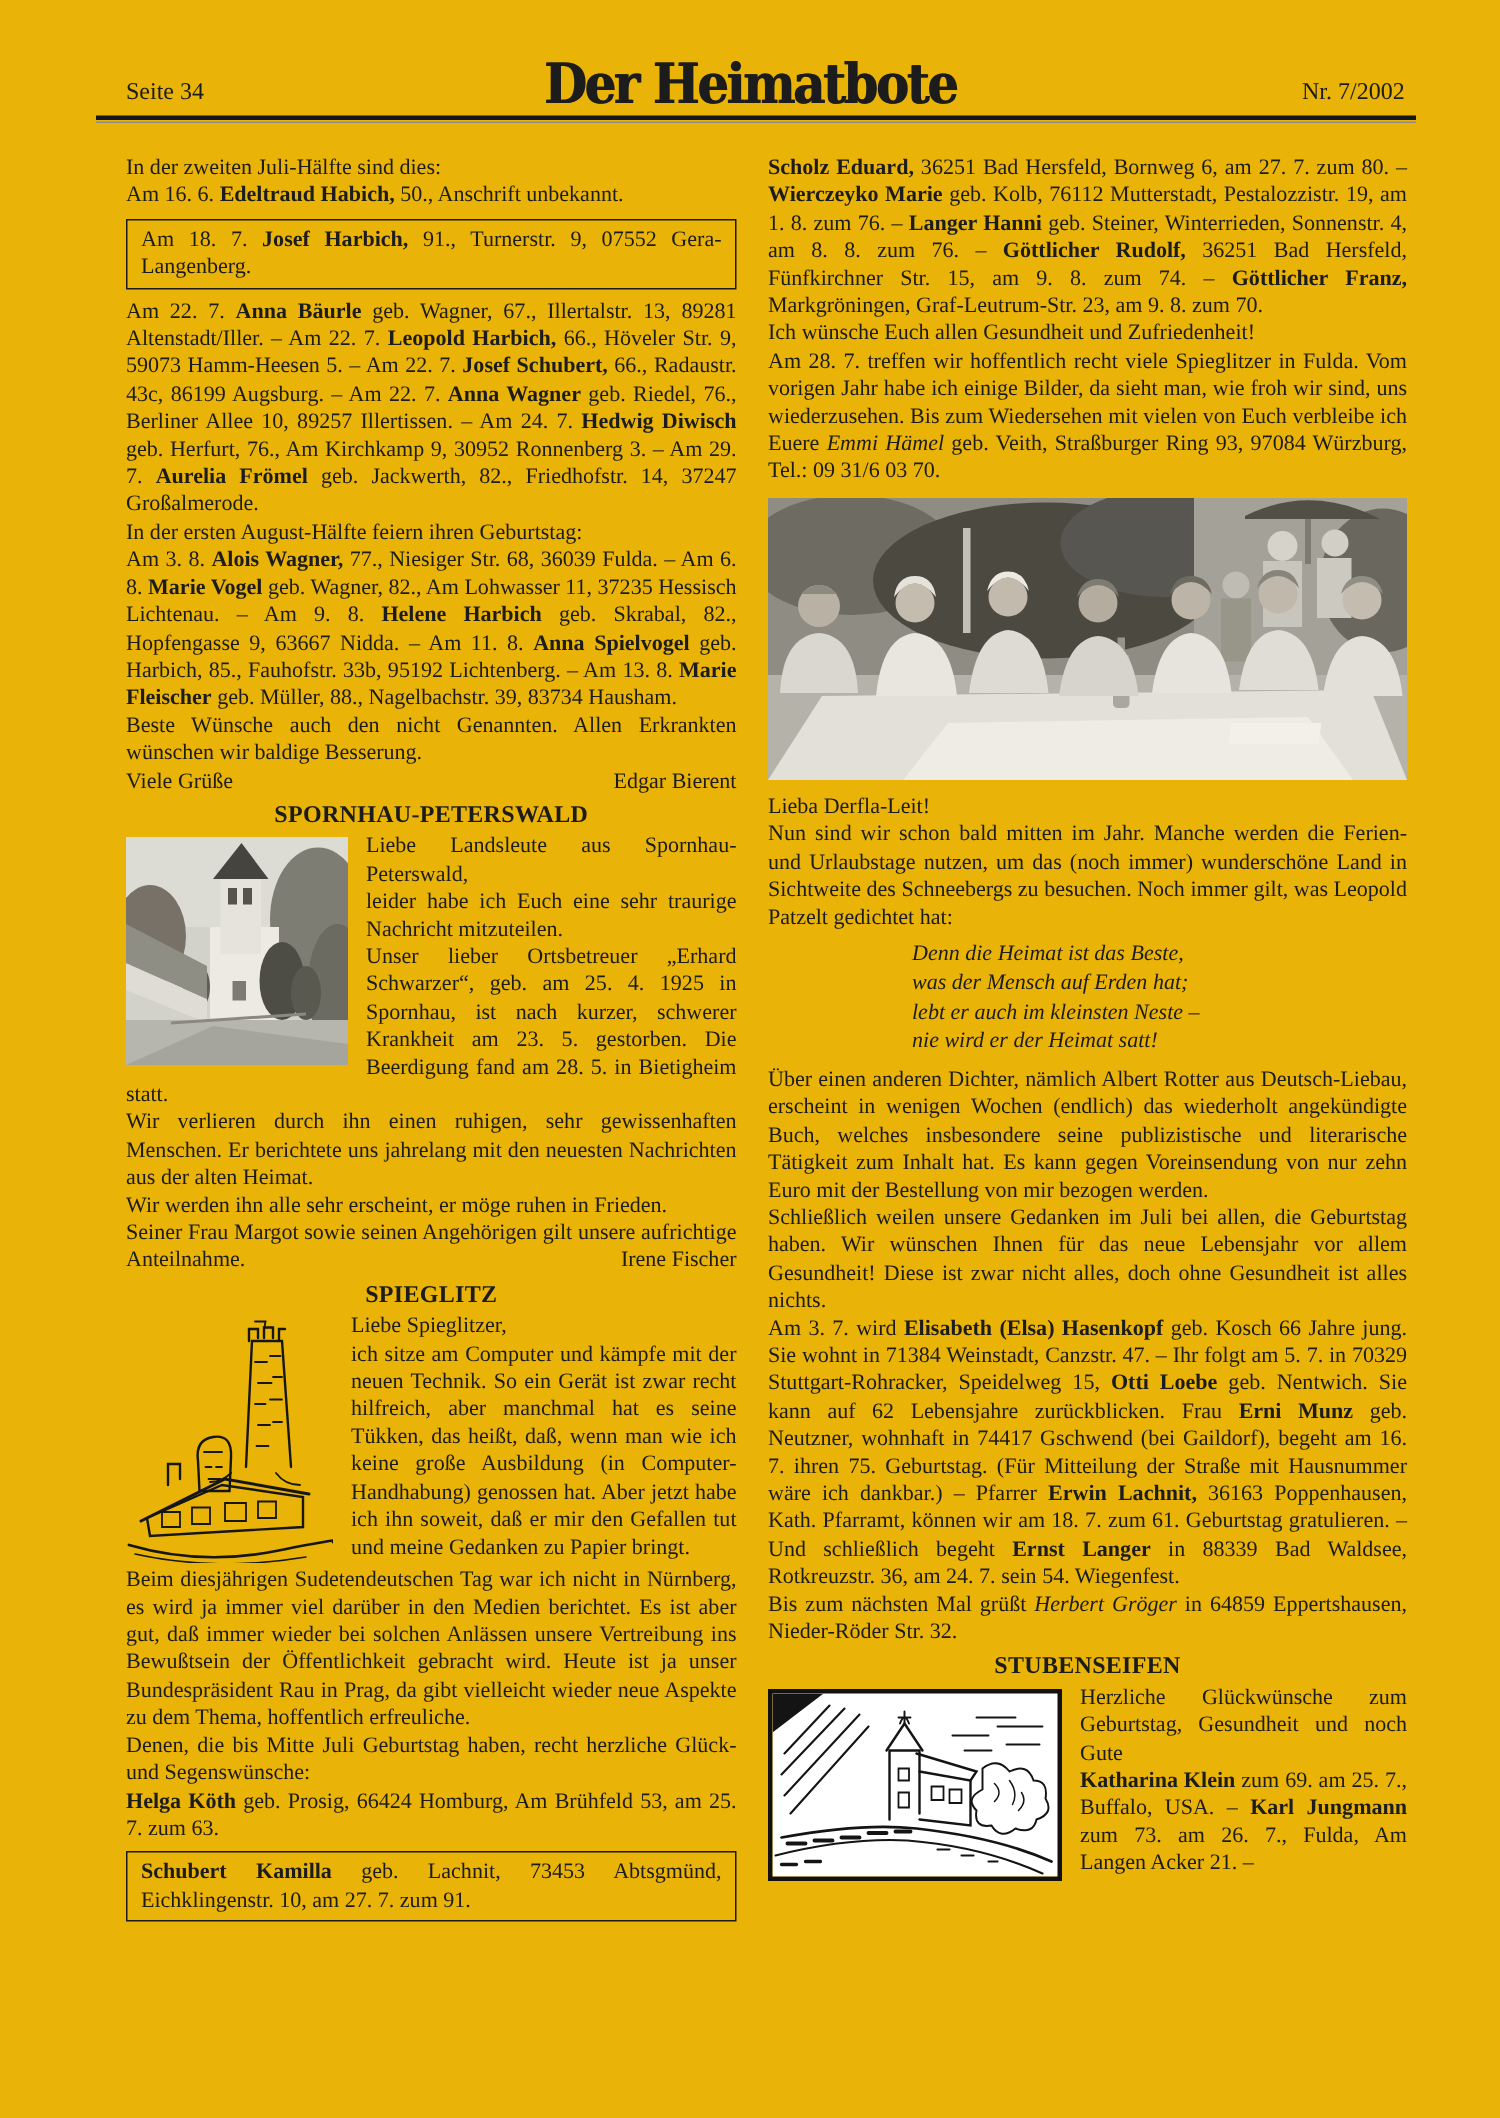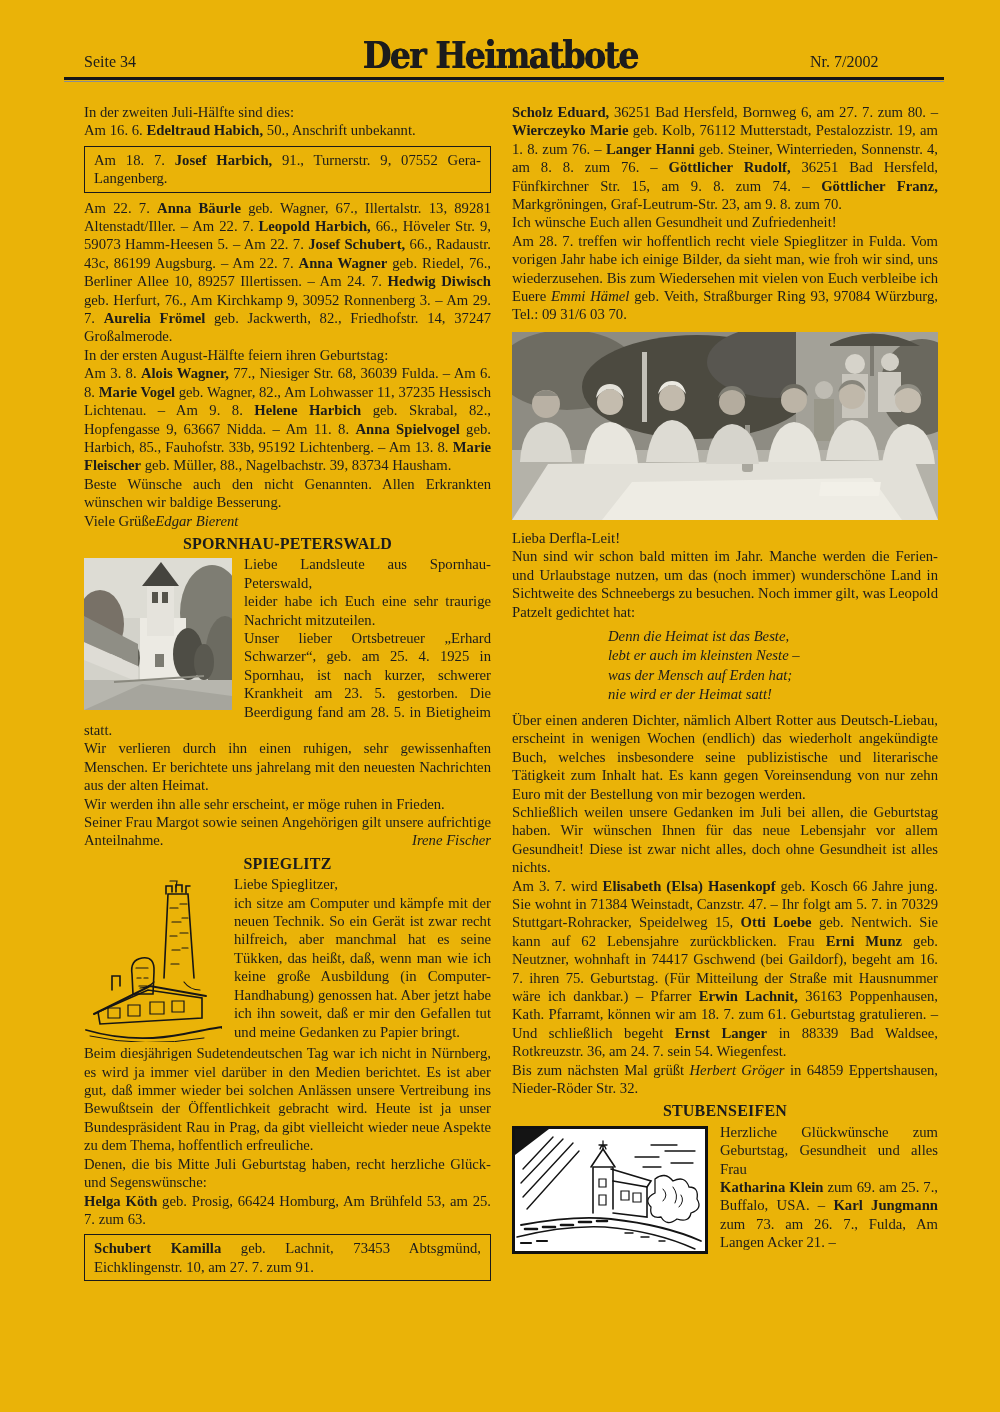--- a/index.html
+++ b/index.html
@@ -1,37 +1,37 @@
 <!DOCTYPE html>
 <html><head>
 <meta charset="utf-8">
 <style>
   html,body{margin:0;padding:0;background:#9a9a9a;}
   .page{position:relative;width:1000px;height:1412px;margin:0 auto;background:#eab308;
         color:#1c1c1c;font-family:"Liberation Serif", serif;overflow:hidden;}
   
   .hdr-left{position:absolute;left:84px;top:53px;font-size:16px;}
-  .hdr-right{position:absolute;left:810px;top:53px;font-size:16px;}
+  .hdr-right{position:absolute;left:868px;top:53px;font-size:16px;}
   .masthead{position:absolute;left:0;right:0;top:36px;text-align:center;
             font-family:"DejaVu Serif", serif;font-weight:bold;font-size:33px;
             letter-spacing:-1.5px;transform:scaleY(1.12);
             text-shadow:0.7px 0 0 currentColor;}
   .hdr-rule{position:absolute;left:64px;top:77px;width:880px;height:5px;}
   .hdr-rule .r1{height:3px;background:#171717;}
   .hdr-rule .r2{height:1px;margin-top:1px;background:#8d8d8d;}
   
   .col{position:absolute;top:103px;font-size:14.7px;line-height:18.4px;text-align:justify;}
   #col-left{left:84px;width:407px;}
   #col-right{left:512px;width:426px;}
   p{margin:0;}
   .section-h{font-size:16px;font-weight:bold;text-align:center;letter-spacing:0.2px;
              margin:5px 0 2px;}
   .boxed{border:1.5px solid #1b1b1b;padding:4px 9px;margin:6px 0;}
-  .sigrow{display:flex;}
-  .sig{font-style:italic;}
+  .sigrow{display:flex;justify-content:space-between;}
+  .sig{}
   .endsig{position:relative;}
   .endsig .sig{position:absolute;right:0;bottom:0;}
   .poem{font-style:italic;font-weight:normal;text-align:left;line-height:19.5px;
         margin:6px 0 6px 96px;}
   .float-img{float:left;margin:3px 12px 2px 0;line-height:0;}
   .clearb{clear:both;}
   .photo-wide{margin:8px 0 9px;line-height:0;}
   .framed{border:3px solid #111;}
 </style>
 </head>
@@ -177,22 +177,22 @@
         </g>
         <polygon points="90,188 120,150 360,146 390,188" fill="#eeece4"></polygon>
         <rect x="330" y="150" width="60" height="14" fill="#f2f0e8" transform="skewX(-8)"></rect>
       </svg>
     </div>
 
     <p>Lieba Derfla-Leit!</p>
     <p>Nun sind wir schon bald mitten im Jahr. Manche werden die Ferien- und Urlaubstage nutzen, um das (noch immer) wunderschöne Land in Sichtweite des Schneebergs zu besuchen. Noch immer gilt, was Leopold Patzelt gedichtet hat:</p>
     <div class="poem">
       <div>Denn die Heimat ist das Beste,</div>
+      <div>was der Mensch auf Erden hat;</div>
       <div>lebt er auch im kleinsten Neste –</div>
-      <div>was der Mensch auf Erden hat;</div>
       <div>nie wird er der Heimat satt!</div>
     </div>
     <p>Über einen anderen Dichter, nämlich Albert Rotter aus Deutsch-Liebau, erscheint in wenigen Wochen (endlich) das wiederholt angekündigte Buch, welches insbesondere seine publizistische und literarische Tätigkeit zum Inhalt hat. Es kann gegen Voreinsendung von nur zehn Euro mit der Bestellung von mir bezogen werden.</p>
     <p>Schließlich weilen unsere Gedanken im Juli bei allen, die Geburtstag haben. Wir wünschen Ihnen für das neue Lebensjahr vor allem Gesundheit! Diese ist zwar nicht alles, doch ohne Gesundheit ist alles nichts.</p>
     <p>Am 3. 7. wird <b>Elisabeth (Elsa) Hasenkopf</b> geb. Kosch 66 Jahre jung. Sie wohnt in 71384 Weinstadt, Canzstr. 47. – Ihr folgt am 5. 7. in 70329 Stuttgart-Rohracker, Speidelweg 15, <b>Otti Loebe</b> geb. Nentwich. Sie kann auf 62 Lebensjahre zurückblicken. Frau <b>Erni Munz</b> geb. Neutzner, wohnhaft in 74417 Gschwend (bei Gaildorf), begeht am 16. 7. ihren 75. Geburtstag. (Für Mitteilung der Straße mit Hausnummer wäre ich dankbar.) – Pfarrer <b>Erwin Lachnit,</b> 36163 Poppenhausen, Kath. Pfarramt, können wir am 18. 7. zum 61. Geburtstag gratulieren. – Und schließlich begeht <b>Ernst Langer</b> in 88339 Bad Waldsee, Rotkreuzstr. 36, am 24. 7. sein 54. Wiegenfest.</p>
     <p>Bis zum nächsten Mal grüßt <i>Herbert Gröger</i> in 64859 Eppertshausen, Nieder-Röder Str. 32.</p>
 
     <h3 class="section-h">STUBENSEIFEN</h3>
     <div>
       <span class="float-img framed">
@@ -209,18 +209,18 @@
           <path d="M84,66 h7 v10 h-7 Z M84,50 h7 v8 h-7 Z M106,62 h8 v9 h-8 Z M118,64 h8 v9 h-8 Z" stroke-width="1.2"></path>
           <path d="M140,50 q10,-8 18,2 q12,-6 16,6 q10,0 8,12 q6,10 -6,14 q-2,10 -14,6 q-10,8 -16,-2 q-12,2 -10,-10 q-8,-8 4,-14 Z" stroke-width="1.3"></path>
           <path d="M148,60 q6,6 0,12 M158,58 q6,8 2,16 M166,66 q4,6 -2,12" stroke-width="1"></path>
           <path d="M6,96 Q60,86 96,90 Q150,96 186,112" stroke-width="1.8"></path>
           <path d="M2,108 Q50,96 90,98 Q140,102 180,120" stroke-width="1.4"></path>
           <path d="M10,100 h12 M28,98 h12 M46,96 h12 M64,93 h12 M82,92 h10" stroke-width="2.6"></path>
           <path d="M6,114 h10 M22,112 h10" stroke-width="2.2"></path>
           <path d="M110,104 h8 M126,108 h8 M144,112 h6" stroke-width="1.4"></path>
         </svg>
       </span>
-      <p>Herzliche Glückwünsche zum Geburtstag, Gesundheit und alles Frau</p>
+      <p>Herzliche Glückwünsche zum Geburtstag, Gesundheit und noch Gute</p>
       <p><b>Katharina Klein</b> zum 69. am 25. 7., Buffalo, USA. – <b>Karl Jungmann</b> zum 73. am 26. 7., Fulda, Am Langen Acker 21. –</p>
     </div>
   </div>
 
 </div>
 
 </body></html>

